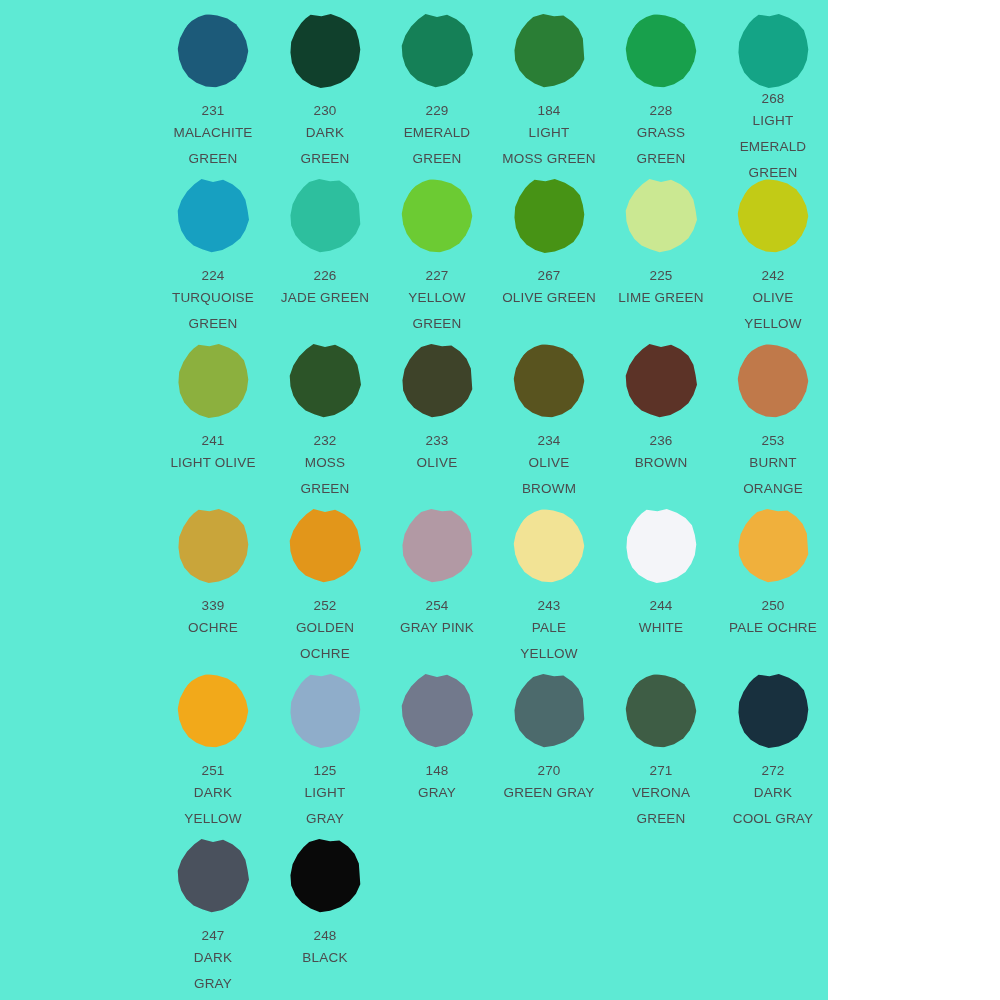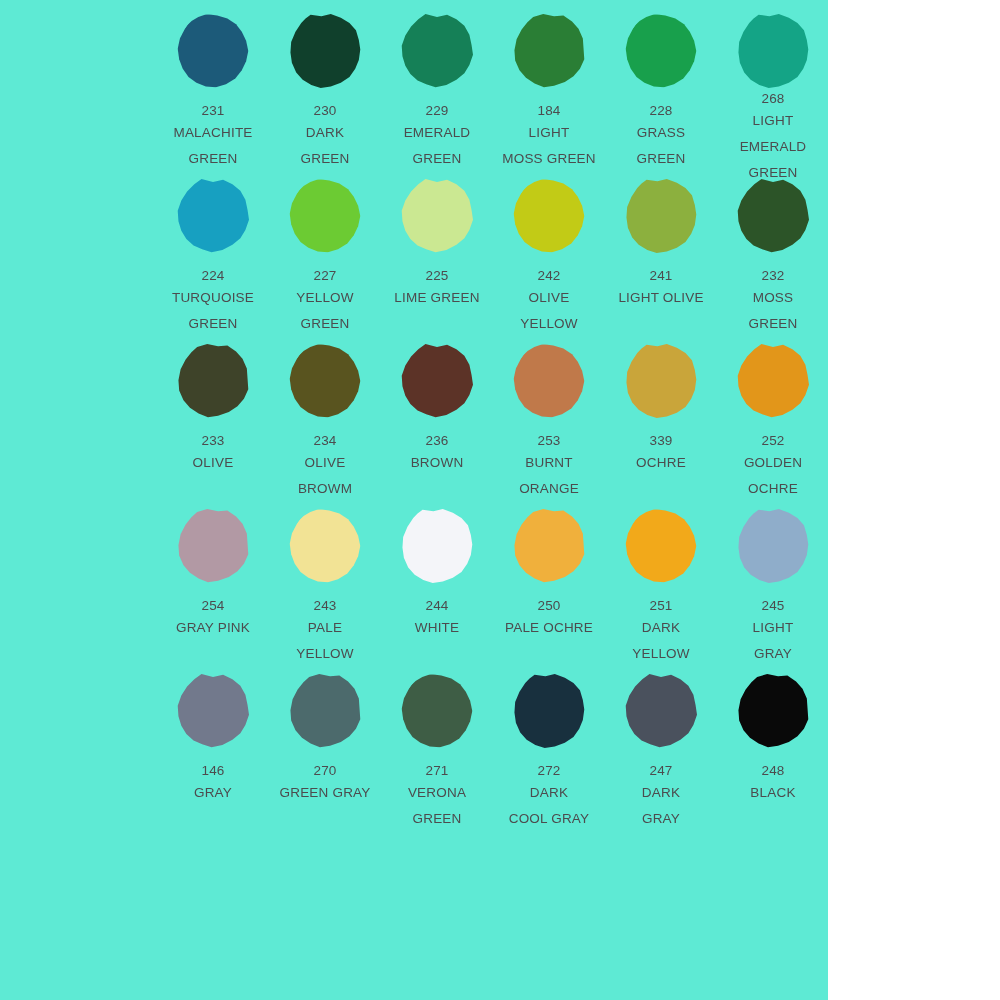--- a/index.html
+++ b/index.html
@@ -174,26 +174,44 @@
             <div class="blob s2" style="--c: #17a0c1;"></div>
           </div>
         </div>
         <div class="num">224</div>
         <div class="nm">TURQUOISE
 GREEN</div>
       </div>
       <div class="cell">
         <div class="swatch-wrap">
           <div class="swatch">
+            <div class="blob s3" style="--c: #2dbf9e;"></div>
+          </div>
+        </div>
+        <div class="num">226</div>
+        <div class="nm">JADE GREEN</div>
+      </div>
+      <div class="cell">
+        <div class="swatch-wrap">
+          <div class="swatch">
             <div class="blob s0" style="--c: #6ccb33;"></div>
           </div>
         </div>
         <div class="num">227</div>
         <div class="nm">YELLOW
 GREEN</div>
+      </div>
+      <div class="cell">
+        <div class="swatch-wrap">
+          <div class="swatch">
+            <div class="blob s1" style="--c: #479315;"></div>
+          </div>
+        </div>
+        <div class="num">267</div>
+        <div class="nm">OLIVE GREEN</div>
       </div>
       <div class="cell">
         <div class="swatch-wrap">
           <div class="swatch">
             <div class="blob s2" style="--c: #cbe892;"></div>
           </div>
         </div>
         <div class="num">225</div>
         <div class="nm">LIME GREEN</div>
       </div>
@@ -329,31 +347,31 @@
         <div class="num">251</div>
         <div class="nm">DARK
 YELLOW</div>
       </div>
       <div class="cell">
         <div class="swatch-wrap">
           <div class="swatch">
             <div class="blob s1" style="--c: #8fadca;"></div>
           </div>
         </div>
-        <div class="num">245</div>
+        <div class="num">125</div>
         <div class="nm">LIGHT
 GRAY</div>
       </div>
       <div class="cell">
         <div class="swatch-wrap">
           <div class="swatch">
             <div class="blob s2" style="--c: #72798c;"></div>
           </div>
         </div>
-        <div class="num">146</div>
+        <div class="num">148</div>
         <div class="nm">GRAY</div>
       </div>
       <div class="cell">
         <div class="swatch-wrap">
           <div class="swatch">
             <div class="blob s3" style="--c: #4c6a6c;"></div>
           </div>
         </div>
         <div class="num">270</div>
         <div class="nm">GREEN GRAY</div>

